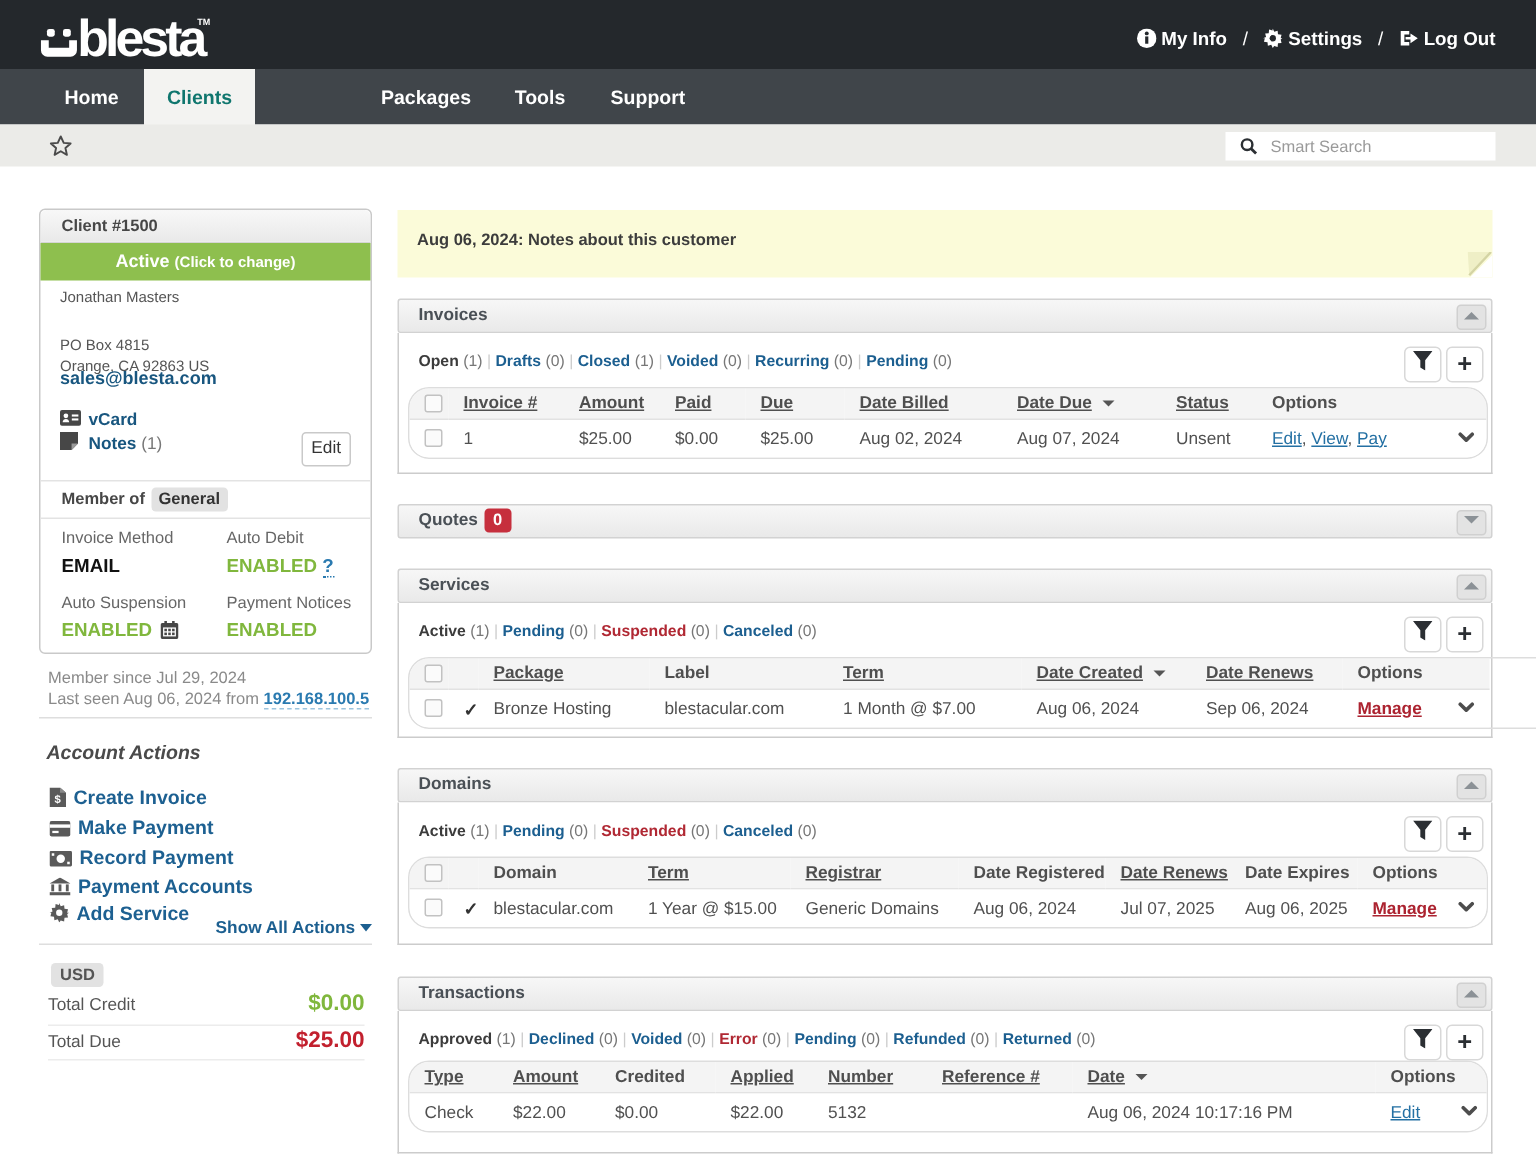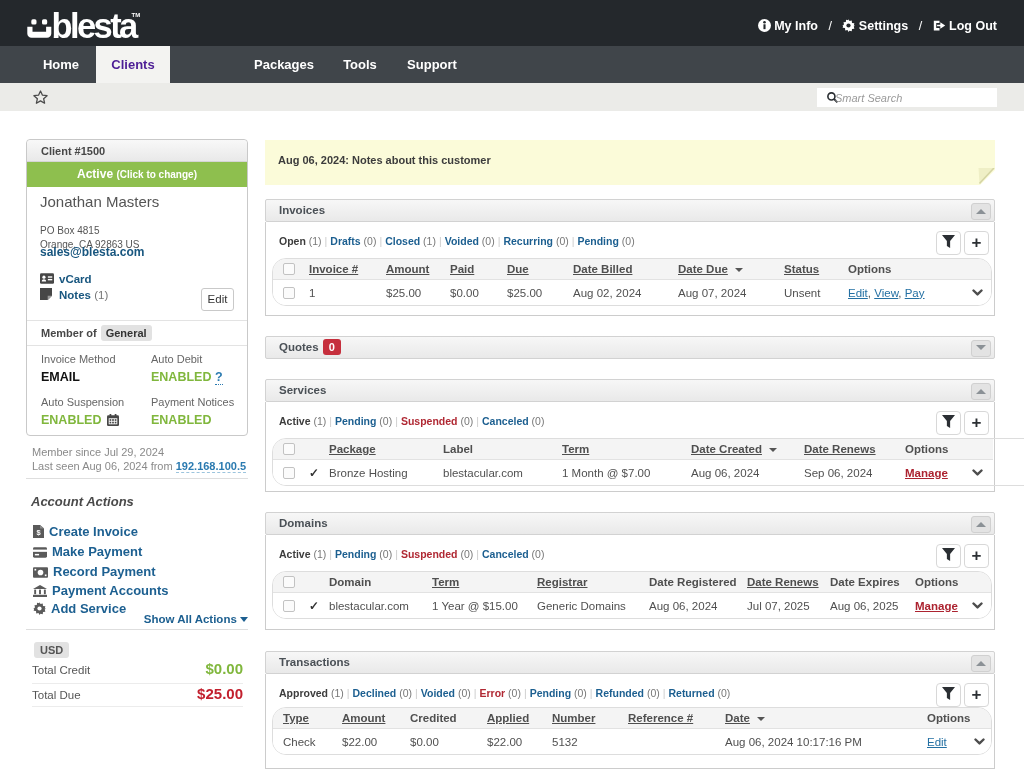--- a/index.html
+++ b/index.html
@@ -4,30 +4,30 @@
 <style>
 *{margin:0;padding:0;box-sizing:border-box}
 html,body{width:1024px;height:777px;overflow:hidden}
 body{font-family:"Liberation Sans",sans-serif;background:#fff;position:relative}
 .topbar{position:absolute;left:0;top:0;width:1024px;height:46px;background:#24282c}
 .logo{position:absolute;left:0;top:0}
 .toplinks{position:absolute;right:27px;top:6px;height:46px;line-height:40px;color:#fff;font-size:12.5px;font-weight:bold}
 .toplinks .sep{color:#fff;font-weight:normal;margin:0 7px}
 .nav{position:absolute;left:0;top:46px;width:1024px;height:37px;background:#40454a}
 .nav .tab{position:absolute;top:0;height:37px;line-height:37px;text-align:center;color:#fff;font-size:13px;font-weight:bold}
-.nav .tab.active{background:#f3f3f1;color:#4c1d95;height:41px;border-radius:0 0 3px 3px}
+.nav .tab.active{background:#f3f3f1;color:#0f766e;height:41px;border-radius:0 0 3px 3px}
 .toolbar{position:absolute;left:0;top:83px;width:1024px;height:28px;background:#ebebe8}
 .search{position:absolute;left:817px;top:5px;width:180px;height:19px;background:#fff;}
-.search .ph{position:absolute;left:18px;top:4px;font-size:11px;font-style:italic;color:#9a9a9a}
+.search .ph{position:absolute;left:30px;top:4px;font-size:11px;color:#9a9a9a}
 
 .card{position:absolute;left:26px;top:139px;width:222px;height:297px;background:#fff;border:1px solid #c9c9c9;border-radius:4px}
 .card-h{height:22px;background:linear-gradient(#f8f8f8,#e9e9e9);border-bottom:1px solid #d5d5d5;border-radius:4px 4px 0 0;line-height:22px;padding-left:14px;font-size:11px;font-weight:bold;color:#474747}
 .greenbar{height:25px;background:#8ebf4e;color:#fff;text-align:center;line-height:25px;font-size:12px;font-weight:bold}
 .greenbar .small{font-size:10px}
-.cname{position:absolute;left:13px;top:53px;font-size:15px;color:#555}
+.cname{position:absolute;left:13px;top:53px;font-size:10px;color:#555}
 .caddr{position:absolute;left:13px;top:84px;font-size:10px;color:#555;line-height:13.5px}
 .cemail{position:absolute;left:13px;top:105px;font-size:12px;font-weight:bold;color:#18567f}
 .crow{position:absolute;left:13px;font-size:11.5px;font-weight:bold;color:#18567f}
 .crow .cnt{color:#777;font-weight:normal}
 .editbtn{position:absolute;right:13px;top:148px;width:33px;height:23px;background:#fff;border:1px solid #c9c9c9;border-radius:3px;font-size:11.5px;color:#333;text-align:center;line-height:21px}
 .cdiv{position:absolute;left:0;width:220px;border-top:1px solid #e3e3e3}
 .memberof{position:absolute;left:14px;top:185px;font-size:11px;font-weight:bold;color:#474747}
 .badge-gray{display:inline-block;background:#e2e2e2;border-radius:3px;padding:2px 5px;color:#333;margin-left:1px}
 .slbl{position:absolute;font-size:11px;color:#666}
 .sval{position:absolute;font-size:12.5px;font-weight:bold}

